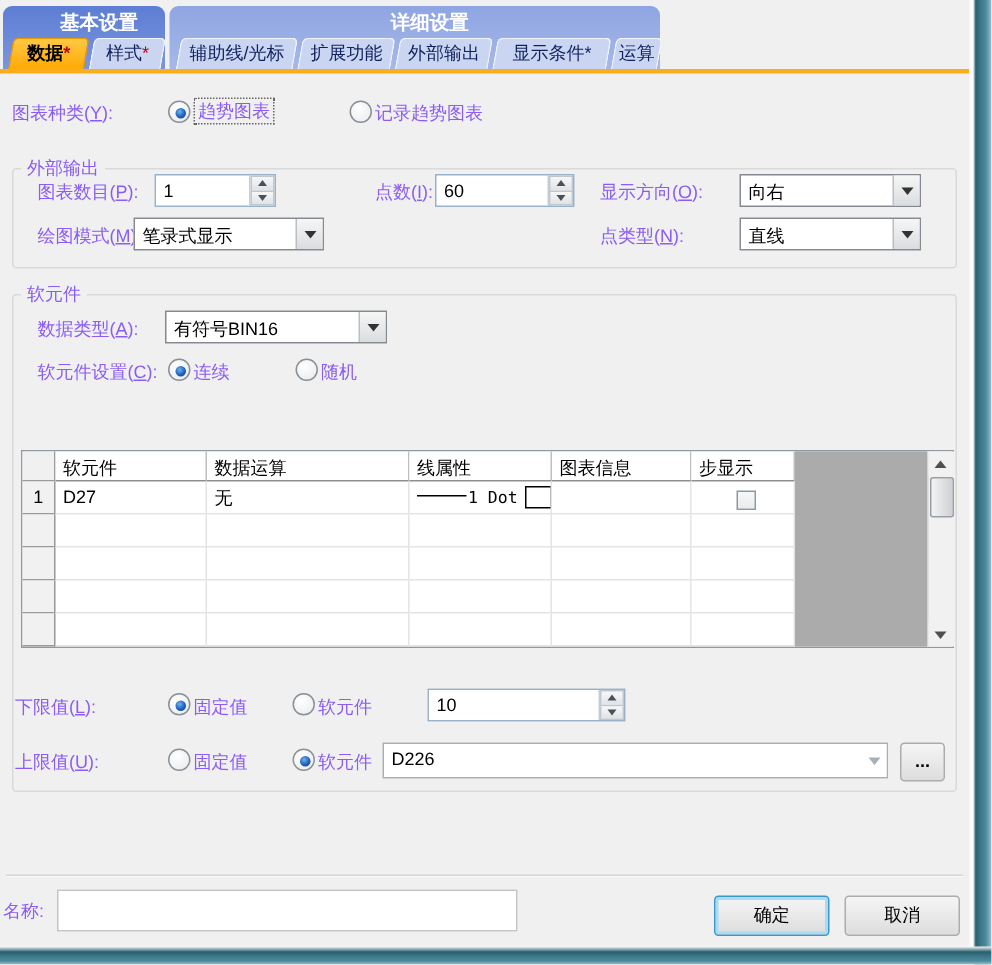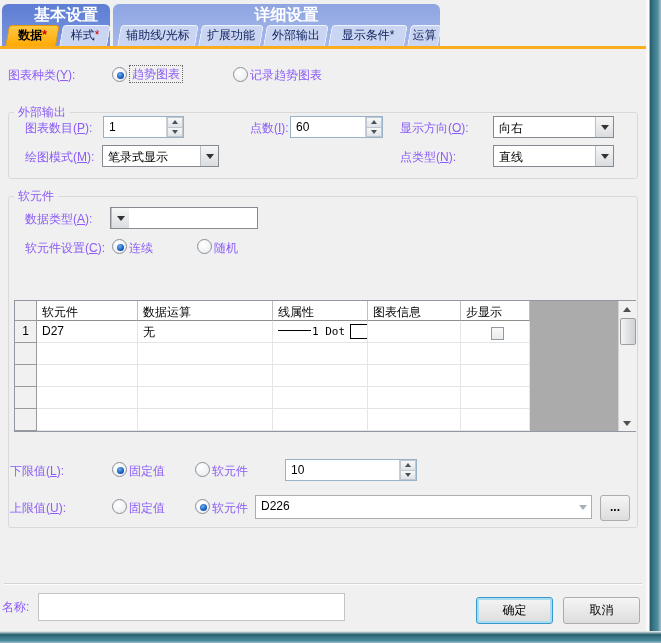--- a/index.html
+++ b/index.html
@@ -10,21 +10,21 @@
   .u{text-decoration:underline;}
 
   
   .frame-right{right:0;top:0;width:15px;height:643px;
     background:linear-gradient(90deg,#F7F7F7 0%,#FDFDFD 18%,#29606F 30%,#3E7C8D 55%,#4A8A9B 75%,#9FC0C9 100%);}
   .frame-bottom{left:0;top:631px;width:661px;height:12px;
     background:linear-gradient(180deg,#F7F7F7 0%,#29606F 30%,#3E7C8D 60%,#4A8A9B 80%,#9FC0C9 100%);}
 
   
   .tab-panel{top:4px;height:42px;border-radius:6px 6px 0 0;}
-  .tab-panel .panel-title{display:block;text-align:center;color:#FFF;font-weight:bold;font-size:16px;line-height:22px;padding-left:20px;}
+  .tab-panel .panel-title{display:block;text-align:center;color:#FFF;font-weight:bold;font-size:13px;line-height:22px;padding-left:20px;}
   .subtab{position:absolute;top:25px;height:21px;border-radius:4px 4px 0 0;transform:skewX(-10deg);
     border:1px solid #EEF3FD;border-bottom:none;box-sizing:border-box;}
   .subtab .t{display:block;transform:skewX(10deg);font-size:12px;line-height:19px;text-align:center;color:#10215C;white-space:nowrap;}
   .subtab.inactive{background:#CAD5F2;}
   .subtab.active{background:linear-gradient(#FFC845,#FFAA05);border-color:#E89B00;}
   .subtab.active .t{color:#000;font-weight:bold;}
   .star-red{color:#C80000;}
   .accent-line{left:0;top:46px;width:646px;height:3px;background:#FBAE1C;}
 
   
@@ -176,21 +176,21 @@
   <div class="abs combo" style="left:493px;top:116px;width:121px;">
     <span class="val">向右</span>
     <span class="dd">
         <span class="dd-tri"></span>
       </span>
   </div>
 
   <span class="abs lbl" style="left:25px;top:150px;">
     <span>绘图模式(</span><span class="u">M</span><span>):</span>
   </span>
-  <div class="abs combo" style="left:102px;top:145px;width:117px;">
+  <div class="abs combo" style="left:89px;top:145px;width:127px;">
     <span class="val">笔录式显示</span>
     <span class="dd">
         <span class="dd-tri"></span>
       </span>
   </div>
 
   <span class="abs lbl" style="left:400px;top:150px;">
     <span>点类型(</span><span class="u">N</span><span>):</span>
   </span>
   <div class="abs combo" style="left:493px;top:145px;width:121px;">
@@ -200,20 +200,21 @@
       </span>
   </div>
 
   <div class="abs groupbox" style="left:8px;top:196px;width:630px;height:332px;"></div>
   <span class="abs lbl gb-title" style="left:14px;top:189px;">软元件</span>
 
   <span class="abs lbl" style="left:25px;top:212px;text-align:center;">
     <span>数据类型(</span><span class="u">A</span><span>):</span>
   </span>
   <div class="abs combo" style="left:110px;top:207px;width:148px;">
+    <span class="val">有符号BIN16</span>
     <span class="dd">
         <span class="dd-tri"></span>
       </span>
   </div>
 
   <span class="abs lbl" style="left:25px;top:241px;">
     <span>软元件设置(</span><span class="u">C</span><span>):</span>
   </span>
   <div class="abs radio checked" style="left:112px;top:239px;"></div>
   <span class="abs lbl" style="left:129px;top:241px;">连续</span>

